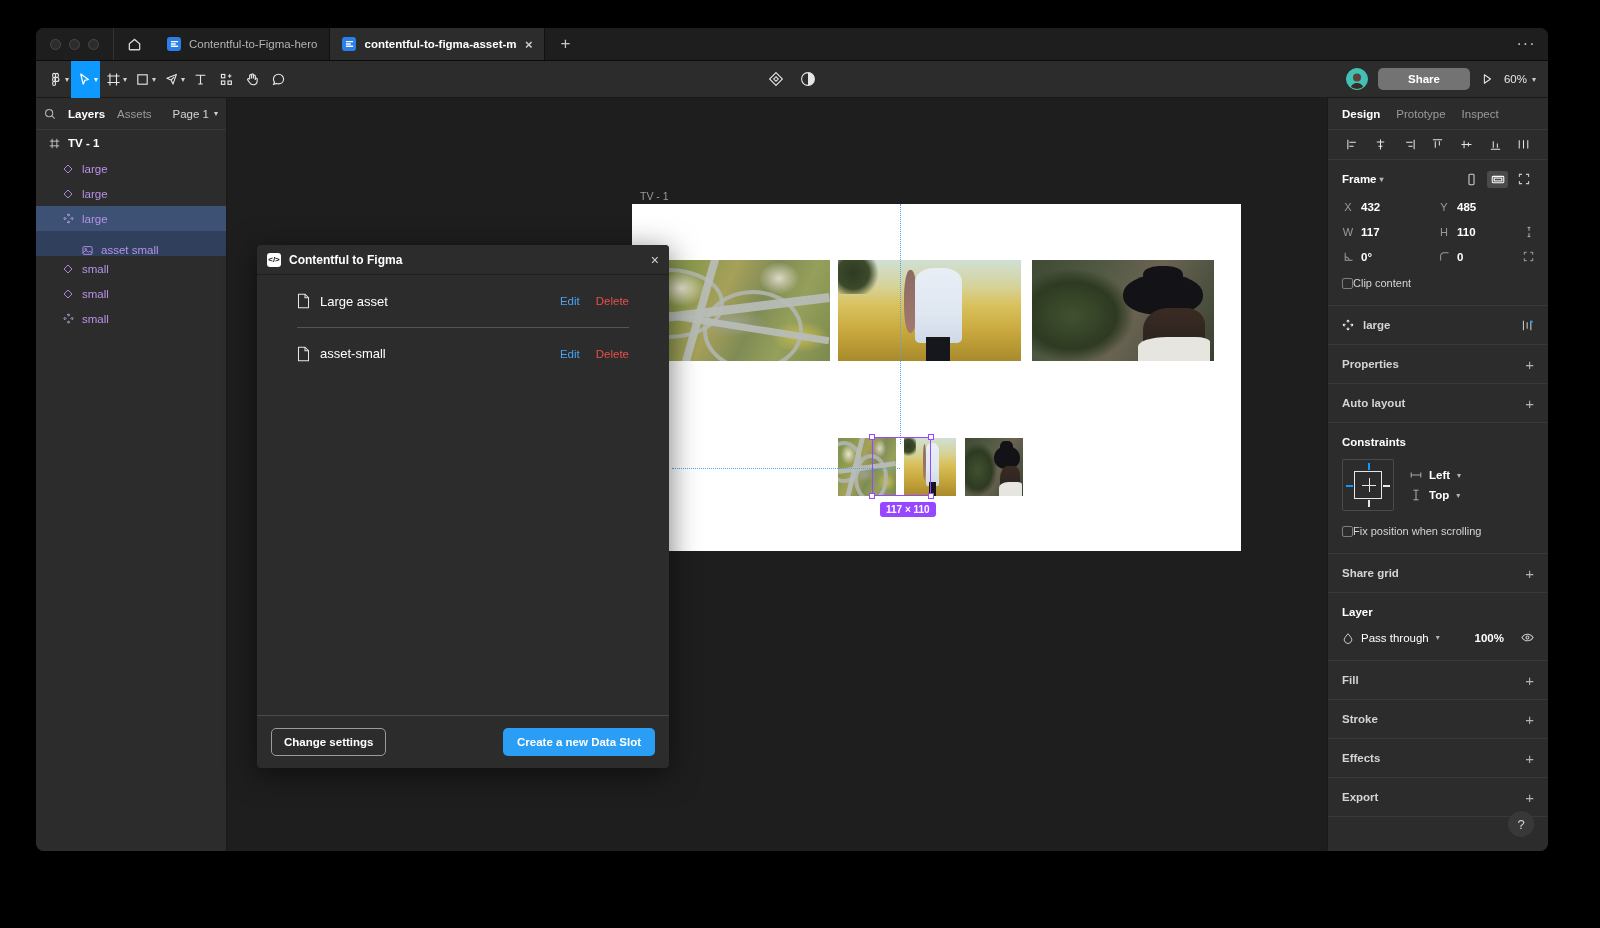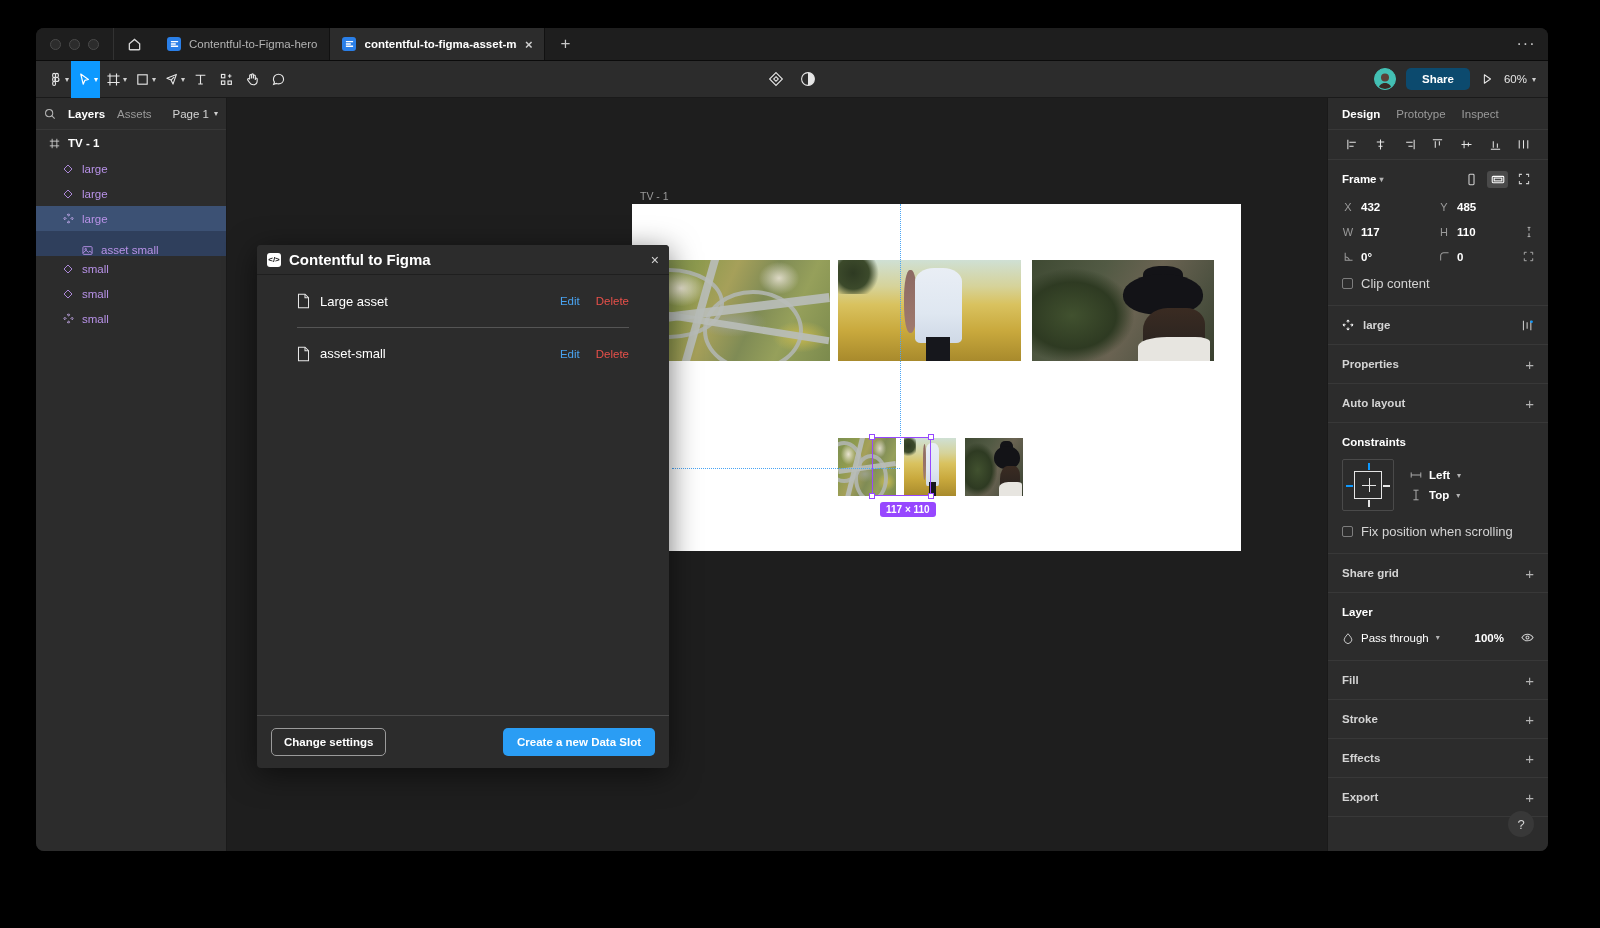--- a/index.html
+++ b/index.html
@@ -94,23 +94,23 @@
     margin-left: auto; display: flex; align-items: center; gap: 10px;
     padding-right: 12px;
   }
   .avatar {
     width: 22px; height: 22px; border-radius: 50%;
     background: #43c0b4; border: 1.5px solid #43c0b4;
     display: flex; align-items: center; justify-content: center;
     overflow: hidden;
   }
   .share-btn {
-    background: #0c4a6e; color: #fff;
+    background: #737373; color: #fff;
     font-size: 11.5px; font-weight: bold;
-    padding: 5px 16px; border-radius: 5px;
+    padding: 5px 30px; border-radius: 5px;
   }
   .zoomlbl { font-size: 11.5px; color: #e6e6e6; display: flex; align-items: center; gap: 3px; }
 
   
   .body {
     position: absolute; left: 0; top: 70px;
     width: 1512px; height: 753px;
   }
 
   
@@ -292,22 +292,22 @@
     margin-top: 4px;
   }
   .field {
     display: flex; align-items: center; gap: 7px;
     height: 25px; font-size: 11.5px; color: #fff;
   }
   .field .lab { color: #9b9b9b; width: 12px; font-size: 11px; display:flex; justify-content:center; }
   .field .val { font-weight: bold; }
   .field .tail { margin-left: auto; color: #b3b3b3; display:flex; }
   .chkrow {
-    display: flex; align-items: center; gap: 8px;
-    height: 24px; font-size: 13px; color: #d4d4d4; margin-top: 2px;
+    display: flex; align-items: center; 
+    height: 24px; font-size: 11px; color: #d4d4d4; margin-top: 2px;
   }
   .chk {
     width: 11px; height: 11px; border: 1px solid #7d7d7d; border-radius: 2px;
   }
   .sect-simple {
     border-bottom: 1px solid #383838; padding: 0 14px;
     height: 39px; display: flex; align-items: center;
     font-size: 11.5px; color: #d4d4d4; font-weight: bold;
   }
   .sect-simple .plus { margin-left: auto; color: #b3b3b3; font-size: 15px; font-weight: normal; }
@@ -359,21 +359,21 @@
   .modal-head {
     height: 30px; display: flex; align-items: center; gap: 8px;
     padding: 0 10px; border-bottom: 1px solid #1f1f1f;
     background: #2c2c2c;
   }
   .modal-head .picon {
     width: 14px; height: 14px; border-radius: 3px; background: #fff;
     display: flex; align-items: center; justify-content: center;
     font-size: 8px; color: #111; flex: none; font-weight: bold;
   }
-  .modal-head .ptitle { font-size: 15px; color: #fff; font-weight: bold; }
+  .modal-head .ptitle { font-size: 12px; color: #fff; font-weight: bold; }
   .modal-head .pclose { margin-left: auto; color: #d4d4d4; font-size: 14px; }
   .modal-body {
     flex: 1; position: relative; background: #2c2c2c;
     padding: 0 40px;
   }
   .slots-title {
     text-align: center; font-size: 11.5px; color: #fff; font-weight: bold;
     padding-top: 172px;
   }
   .slot-row {

